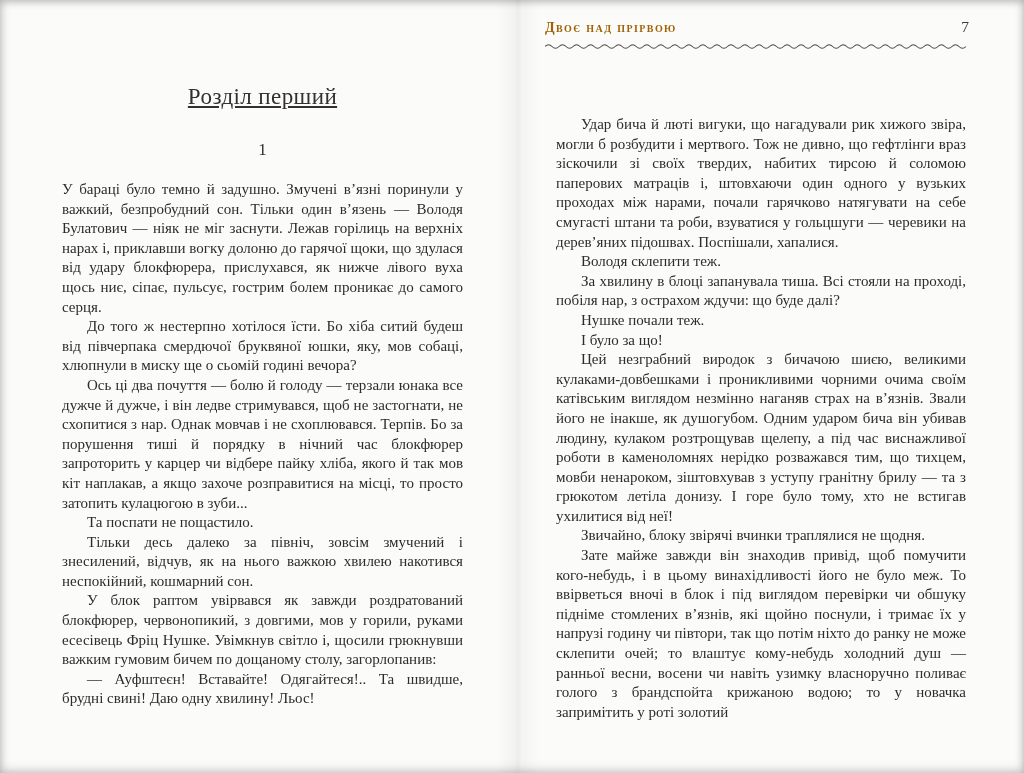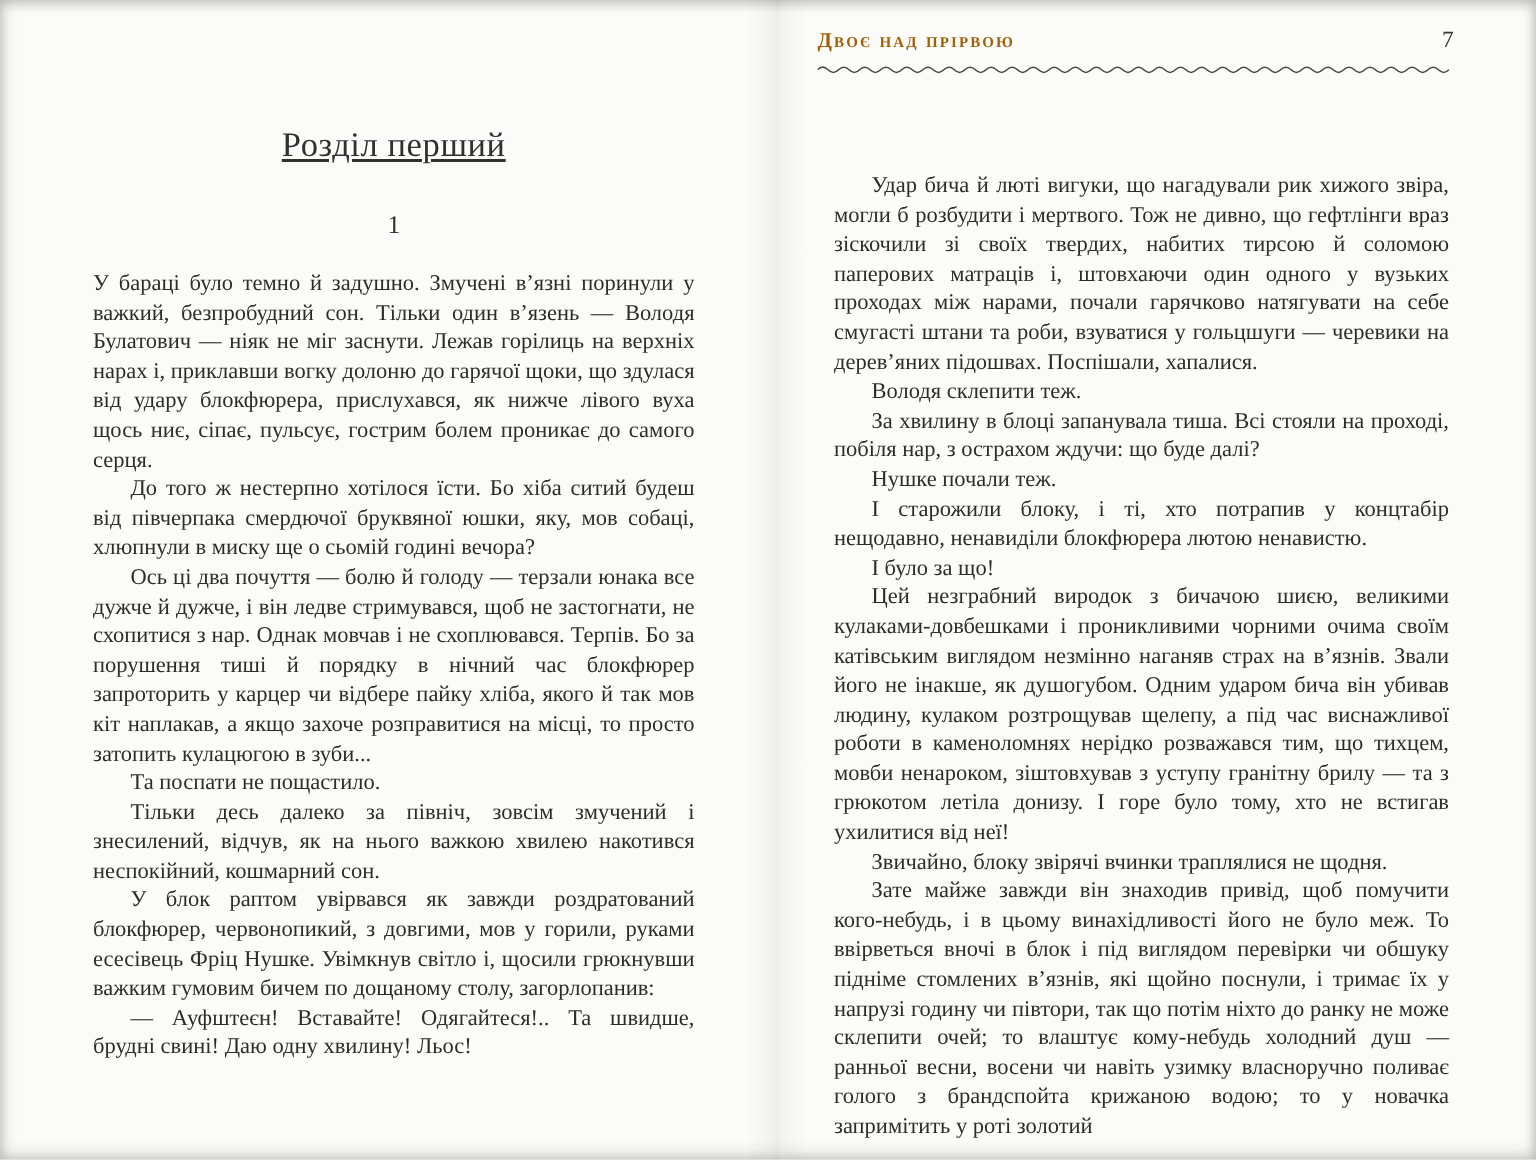--- a/index.html
+++ b/index.html
@@ -87,21 +87,20 @@
         <p>— Ауфштеєн! Вставайте! Одягайтеся!.. Та швидше, брудні свині! Даю одну хвилину! Льос!</p>
       </div>
   </div>
 
   <div class="page-right">
     <div class="text">
         <p>Удар бича й люті вигуки, що нагадували рик хижого звіра, могли б розбудити і мертвого. Тож не дивно, що гефтлінги враз зіскочили зі своїх твердих, набитих тирсою й соломою паперових матраців і, штовхаючи один одного у вузьких проходах між нарами, почали гарячково натягувати на себе смугасті штани та роби, взуватися у гольцшуги — черевики на дерев’яних підошвах. Поспішали, хапалися.</p>
         <p>Володя склепити теж.</p>
         <p>За хвилину в блоці запанувала тиша. Всі стояли на проході, побіля нар, з острахом ждучи: що буде далі?</p>
         <p>Нушке почали теж.</p>
-        <p>І старожили блоку, і ті, хто потрапив у концтабір нещодавно, ненавиділи блокфюрера лютою ненавистю.</p>
         <p>І було за що!</p>
         <p>Цей незграбний виродок з бичачою шиєю, великими кулаками-довбешками і проникливими чорними очима своїм катівським виглядом незмінно наганяв страх на в’язнів. Звали його не інакше, як душогубом. Одним ударом бича він убивав людину, кулаком розтрощував щелепу, а під час виснажливої роботи в каменоломнях нерідко розважався тим, що тихцем, мовби ненароком, зіштовхував з уступу гранітну брилу — та з грюкотом летіла донизу. І горе було тому, хто не встигав ухилитися від неї!</p>
         <p>Звичайно, блоку звірячі вчинки траплялися не щодня.</p>
         <p>Зате майже завжди він знаходив привід, щоб помучити кого-небудь, і в цьому винахідливості його не було меж. То ввірветься вночі в блок і під виглядом перевірки чи обшуку підніме стомлених в’язнів, які щойно поснули, і тримає їх у напрузі годину чи півтори, так що потім ніхто до ранку не може склепити очей; то влаштує кому-небудь холодний душ — ранньої весни, восени чи навіть узимку власноручно поливає голого з брандспойта крижаною водою; то у новачка запримітить у роті золотий</p>
       </div>
   </div>
 
   <div class="gutter"></div>
   <div class="photo-edges"></div>
 

